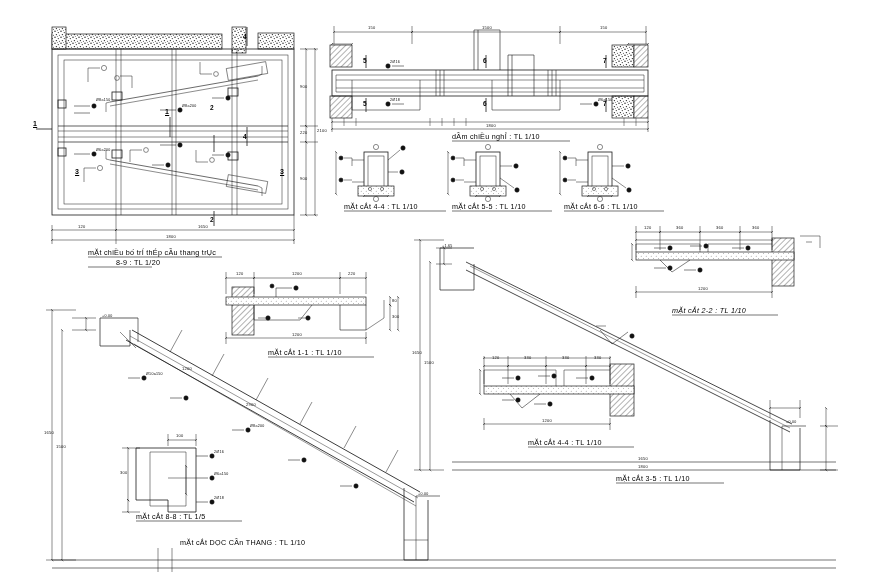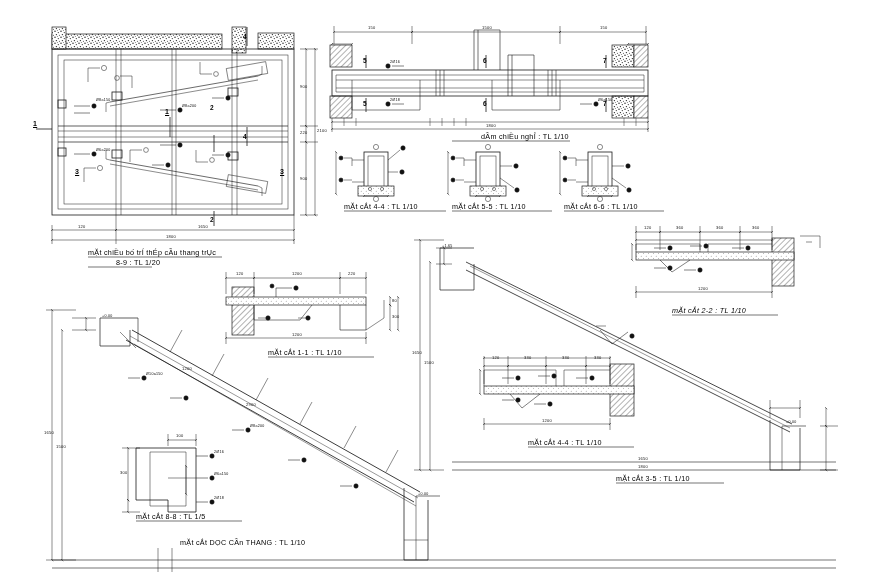--- a/index.html
+++ b/index.html
@@ -581,21 +581,21 @@
         <path d="M800 236 L820 236 L820 248" stroke-width="0.5"></path>
         <path d="M806 242 L812 242" stroke-width="0.5"></path>
       </g>
 
     </g>
   </svg>
 
   <div class="lbl caption2" style="left:88px;top:248px;">mẶt chiỀu bố trÍ thÉp cẦu thang trỤc</div>
   <div class="lbl caption2" style="left:88px;top:258px;padding-left:28px;">8-9   :  TL 1/20</div>
 
-  <div class="lbl caption2" style="left:452px;top:132px;margin-left:29px;">dẦm chiỀu nghỈ   :  TL 1/10</div>
+  <div class="lbl caption2" style="left:452px;top:132px;">dẦm chiỀu nghỈ   :  TL 1/10</div>
 
   <div class="lbl caption2" style="left:344px;top:202px;">mẶt cẮt 4-4   :  TL 1/10</div>
   <div class="lbl caption2" style="left:452px;top:202px;">mẶt cẮt 5-5   :  TL 1/10</div>
   <div class="lbl caption2" style="left:564px;top:202px;">mẶt cẮt 6-6   :  TL 1/10</div>
 
   <div class="lbl caption2" style="left:268px;top:348px;">mẶt cẮt 1-1   :  TL 1/10</div>
   <div class="lbl caption2" style="left:672px;top:306px;font-style:italic;">mẶt cẮt 2-2   :  TL 1/10</div>
   <div class="lbl caption2" style="left:528px;top:438px;">mẶt cẮt 4-4   :  TL 1/10</div>
   <div class="lbl caption2" style="left:616px;top:474px;">mẶt cẮt 3-5   :  TL 1/10</div>
   <div class="lbl caption2" style="left:136px;top:512px;">mẶt cẮt 8-8   :  TL 1/5</div>

